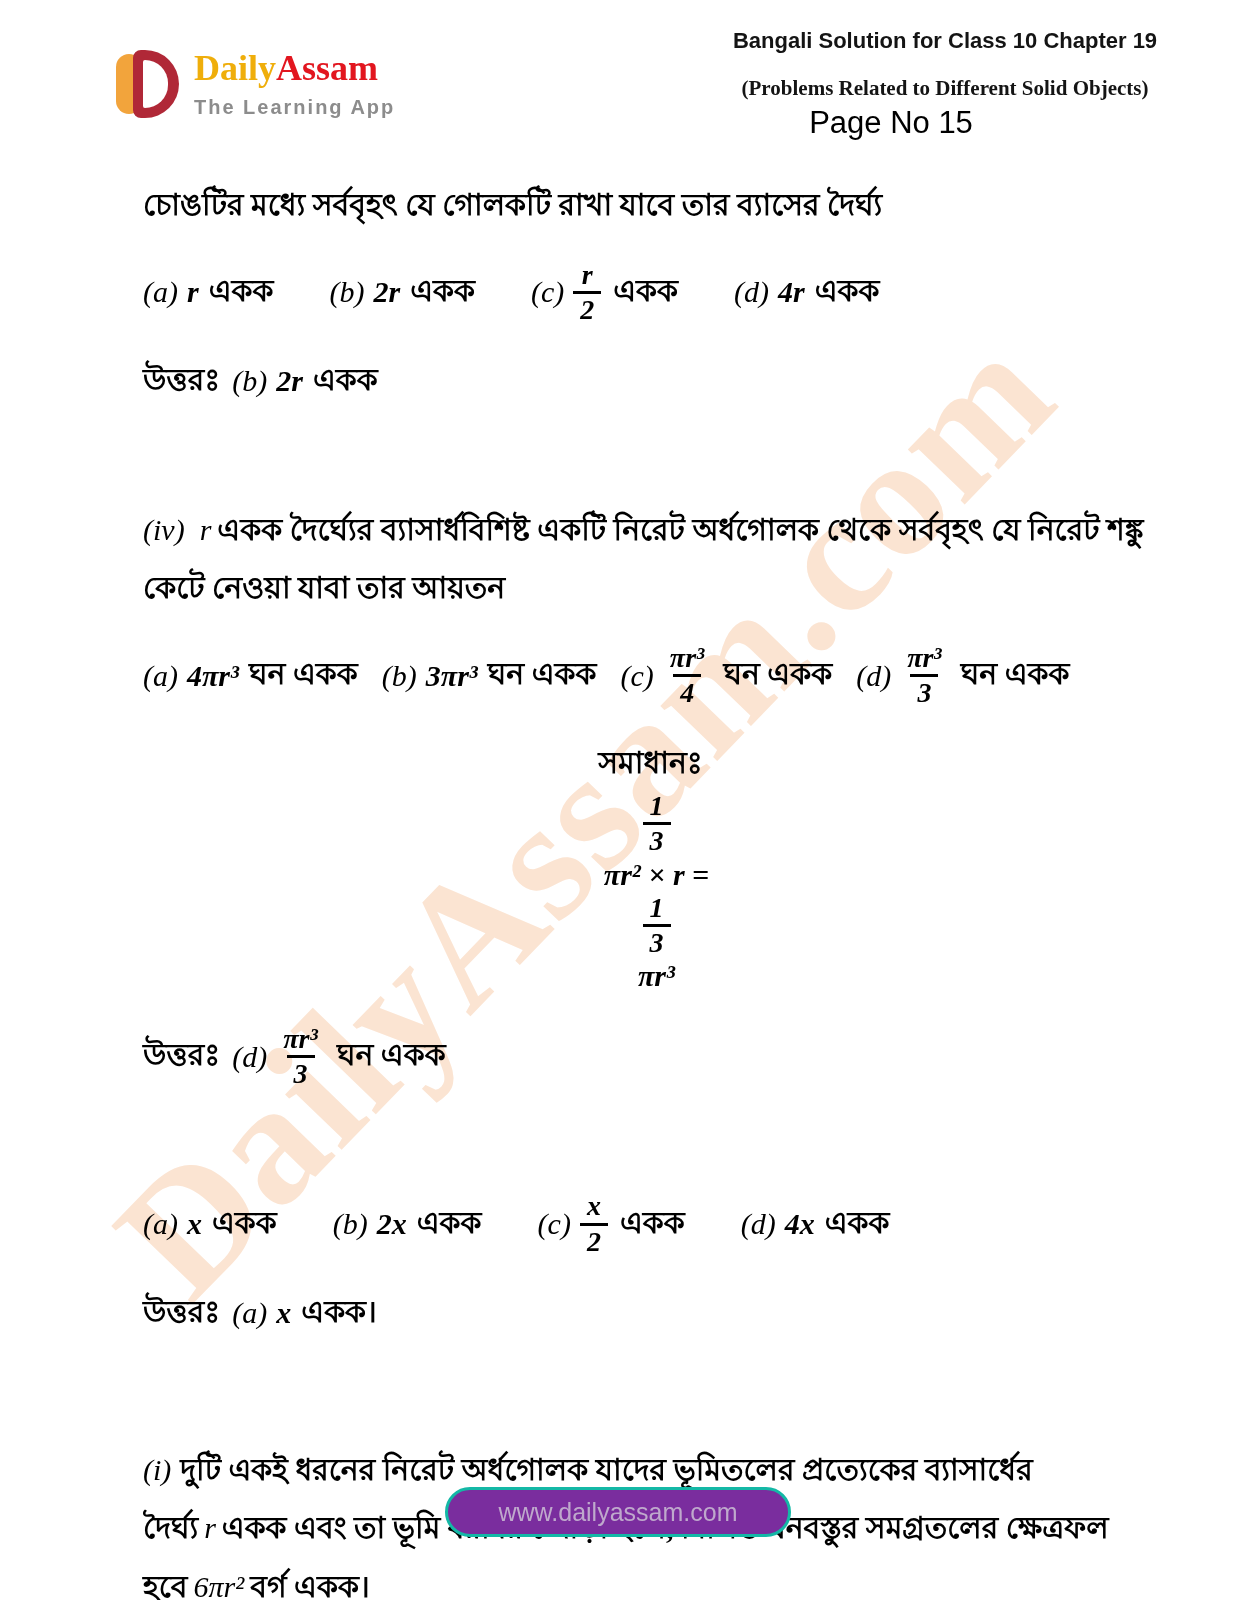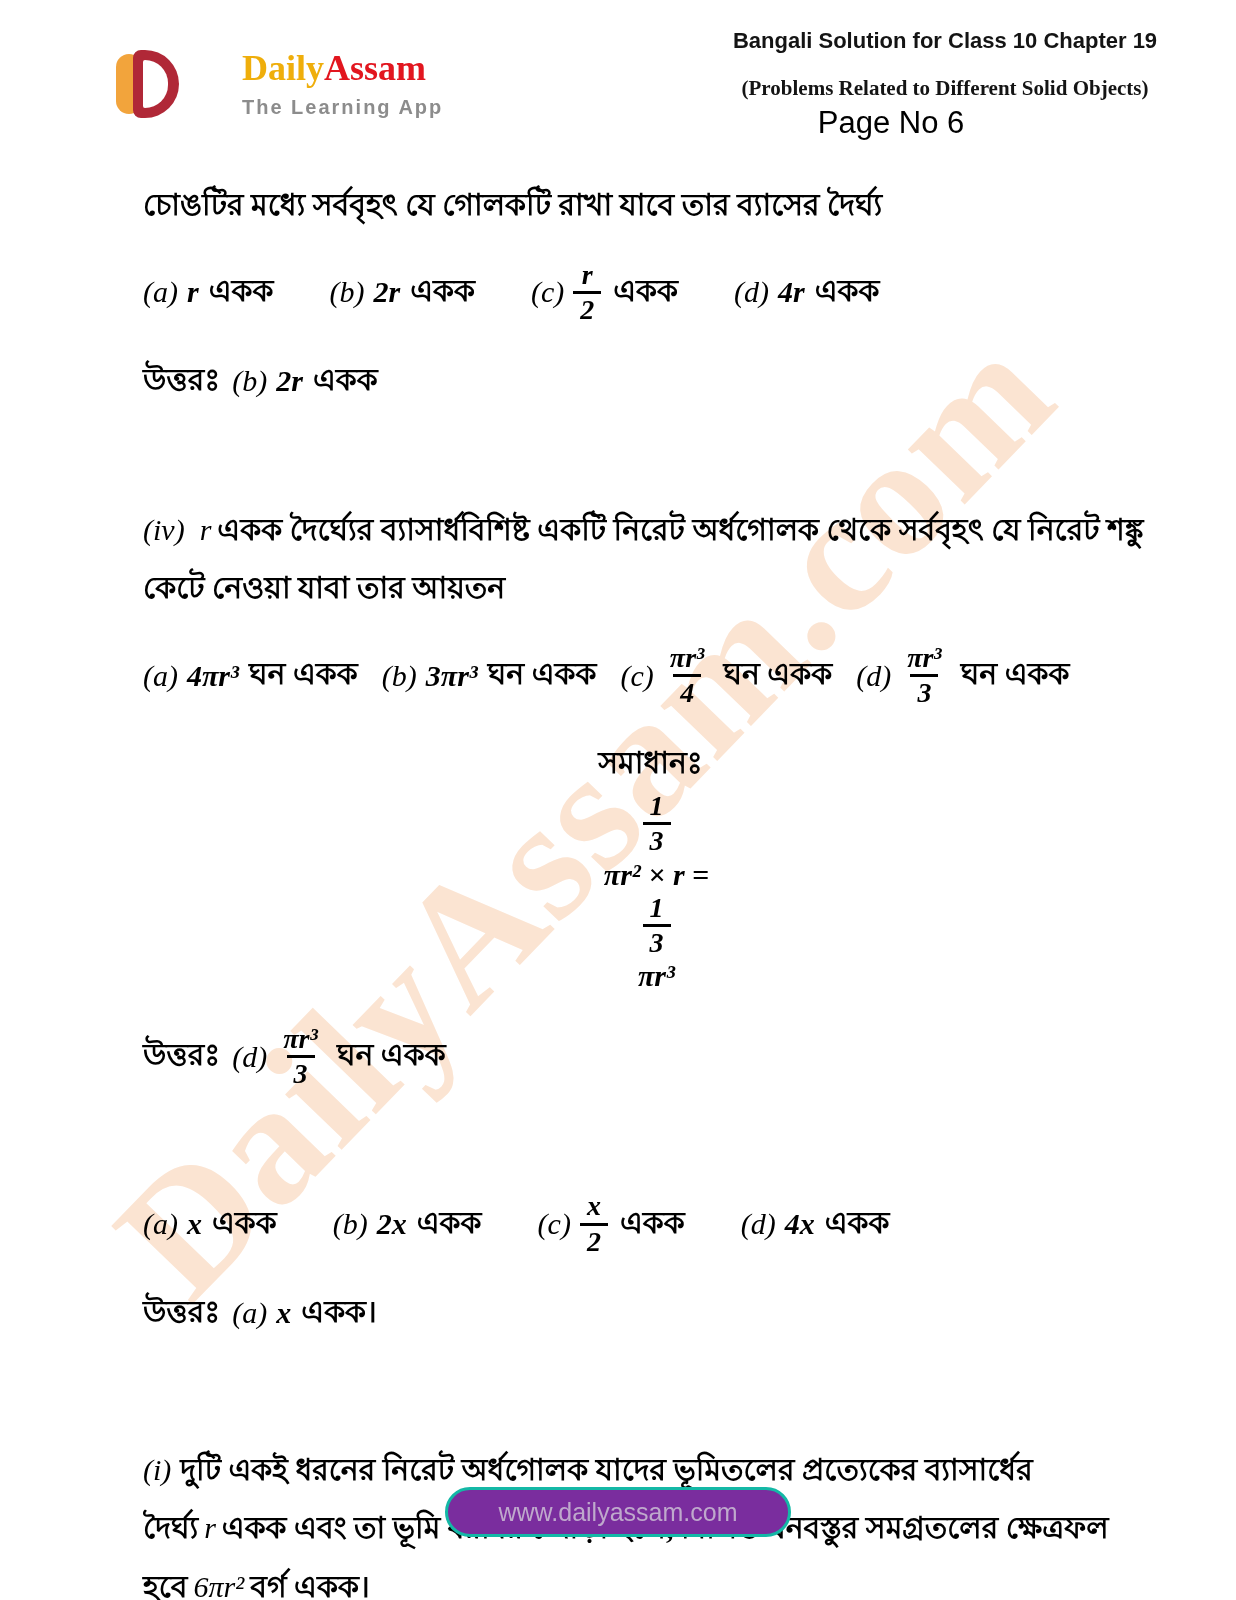--- a/index.html
+++ b/index.html
@@ -13,21 +13,21 @@
   .watermark {
     position:absolute; left:585px; top:815px;
     transform:translate(-50%,-50%) rotate(-46deg);
     font-size:172px; font-weight:700; letter-spacing:2px;
     color:#fbe4d2; white-space:nowrap; z-index:0;
     font-family:"Liberation Serif",serif;
   }
 
   
   .header { position:relative; height:172px; z-index:1; }
-  .logo { position:absolute; left:116px; top:50px; display:flex; align-items:flex-start;gap:48px; }
+  .logo { position:absolute; left:116px; top:50px; display:flex; align-items:flex-start; }
   .logo-icon { position:relative; width:66px; height:68px; flex:0 0 auto; }
   .logo-icon .bar   { position:absolute; left:0; top:4px; width:26px; height:60px; background:#f2a43c; border-radius:13px 13px 13px 13px; }
   .logo-icon .douter{ position:absolute; left:17px; top:0; width:46px; height:68px; background:#b02837; border-radius:8px 34px 34px 8px; }
   .logo-icon .dinner{ position:absolute; left:27px; top:10px; width:25px; height:48px; background:#ffffff; border-radius:2px 24px 24px 2px; }
   .logo-text { margin-left:12px; }
   .logo-name { font-family:"Liberation Serif",serif; font-weight:700; font-size:36px; line-height:1; }
   .logo-name .daily { color:#efae0b; }
   .logo-name .assam { color:#e2161f; }
   .tagline { font-family:"Liberation Sans",sans-serif; font-weight:700; color:#8c8c8c;
              font-size:20px; letter-spacing:2px; margin-top:10px; }
@@ -85,21 +85,21 @@
       <div class="dinner"></div>
     </div>
     <div class="logo-text">
       <div class="logo-name"><span class="daily">Daily</span><span class="assam">Assam</span></div>
       <div class="tagline">The Learning App</div>
     </div>
   </div>
   <div class="header-right">
     <div class="hr1">Bangali Solution for Class 10 Chapter 19</div>
     <div class="hr2">(Problems Related to Different Solid Objects)</div>
-    <div class="pageno">Page No 6</div>
+    <div class="pageno">Page No 15</div>
   </div>
 </div>
 
 <div class="content">
 
   <p class="q">চোঙটির মধ্যে সর্ববৃহৎ যে গোলকটি রাখা যাবে তার ব্যাসের দৈর্ঘ্য</p>
 
   <div class="opts gap-wide">
     <span class="opt">
       <span class="lbl">(a)</span>

